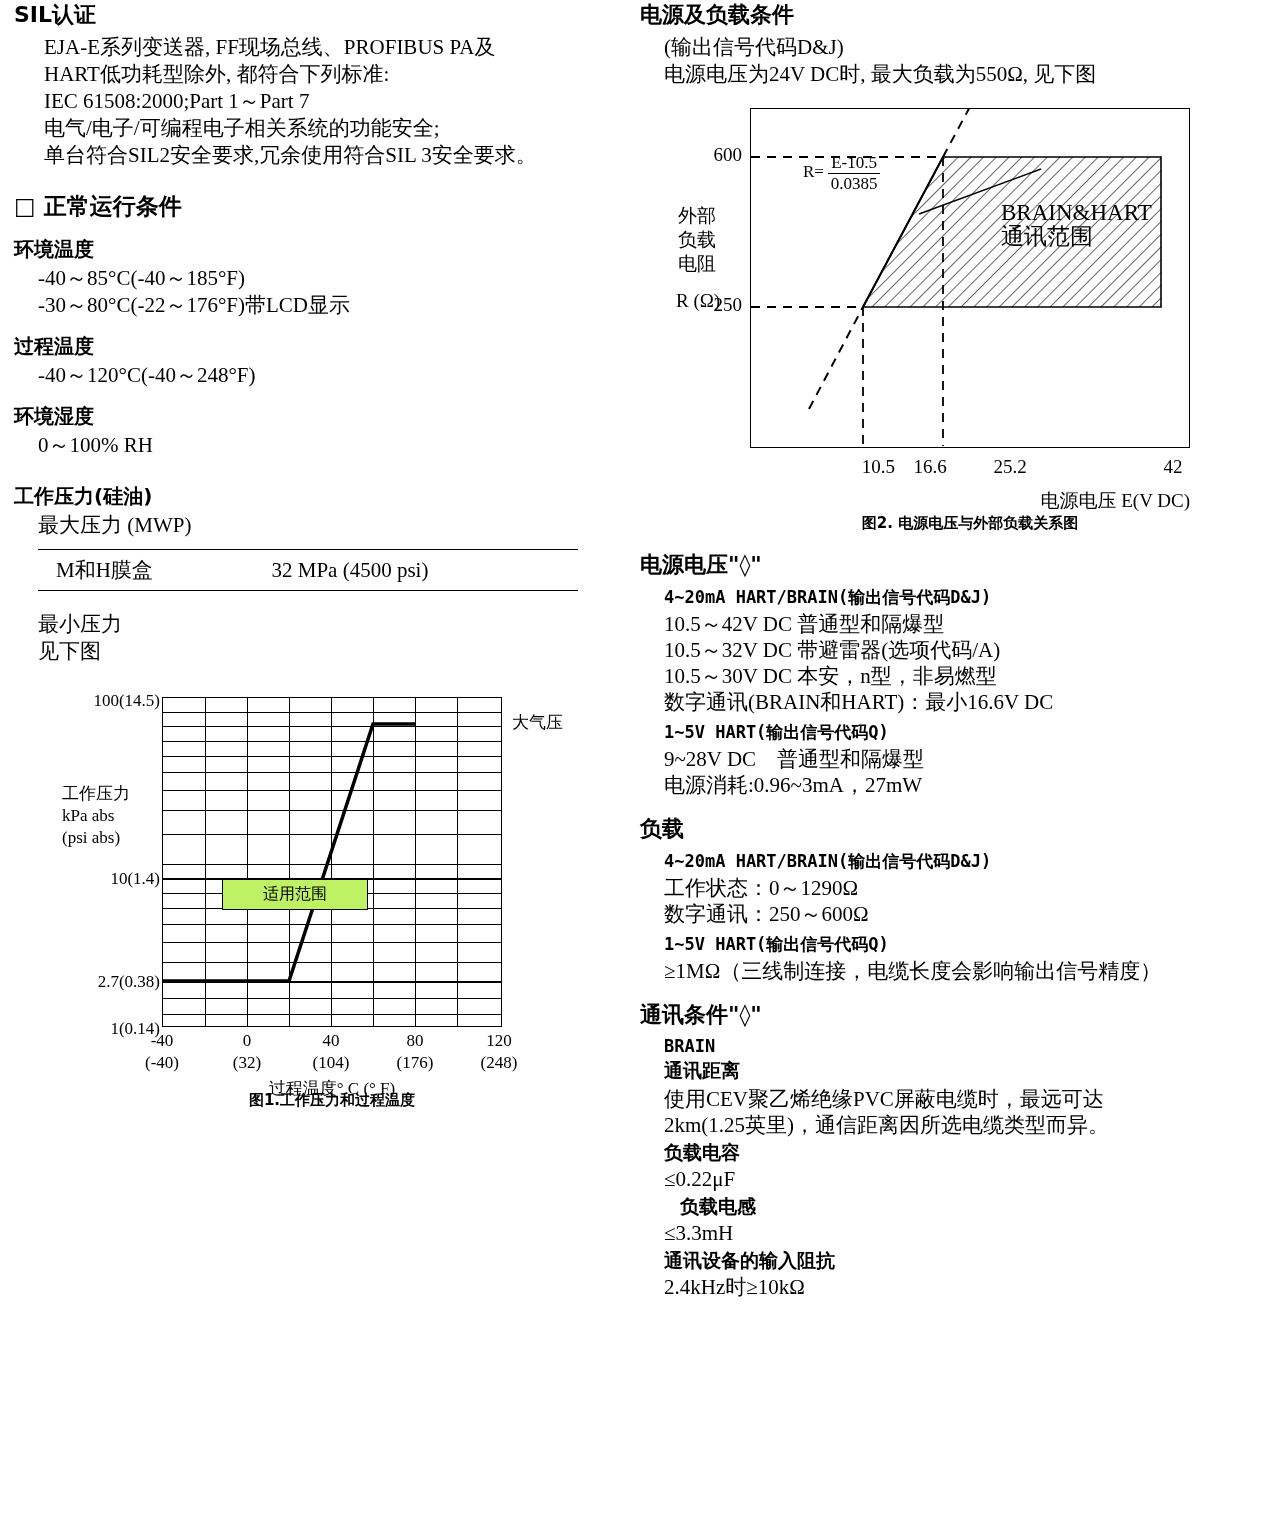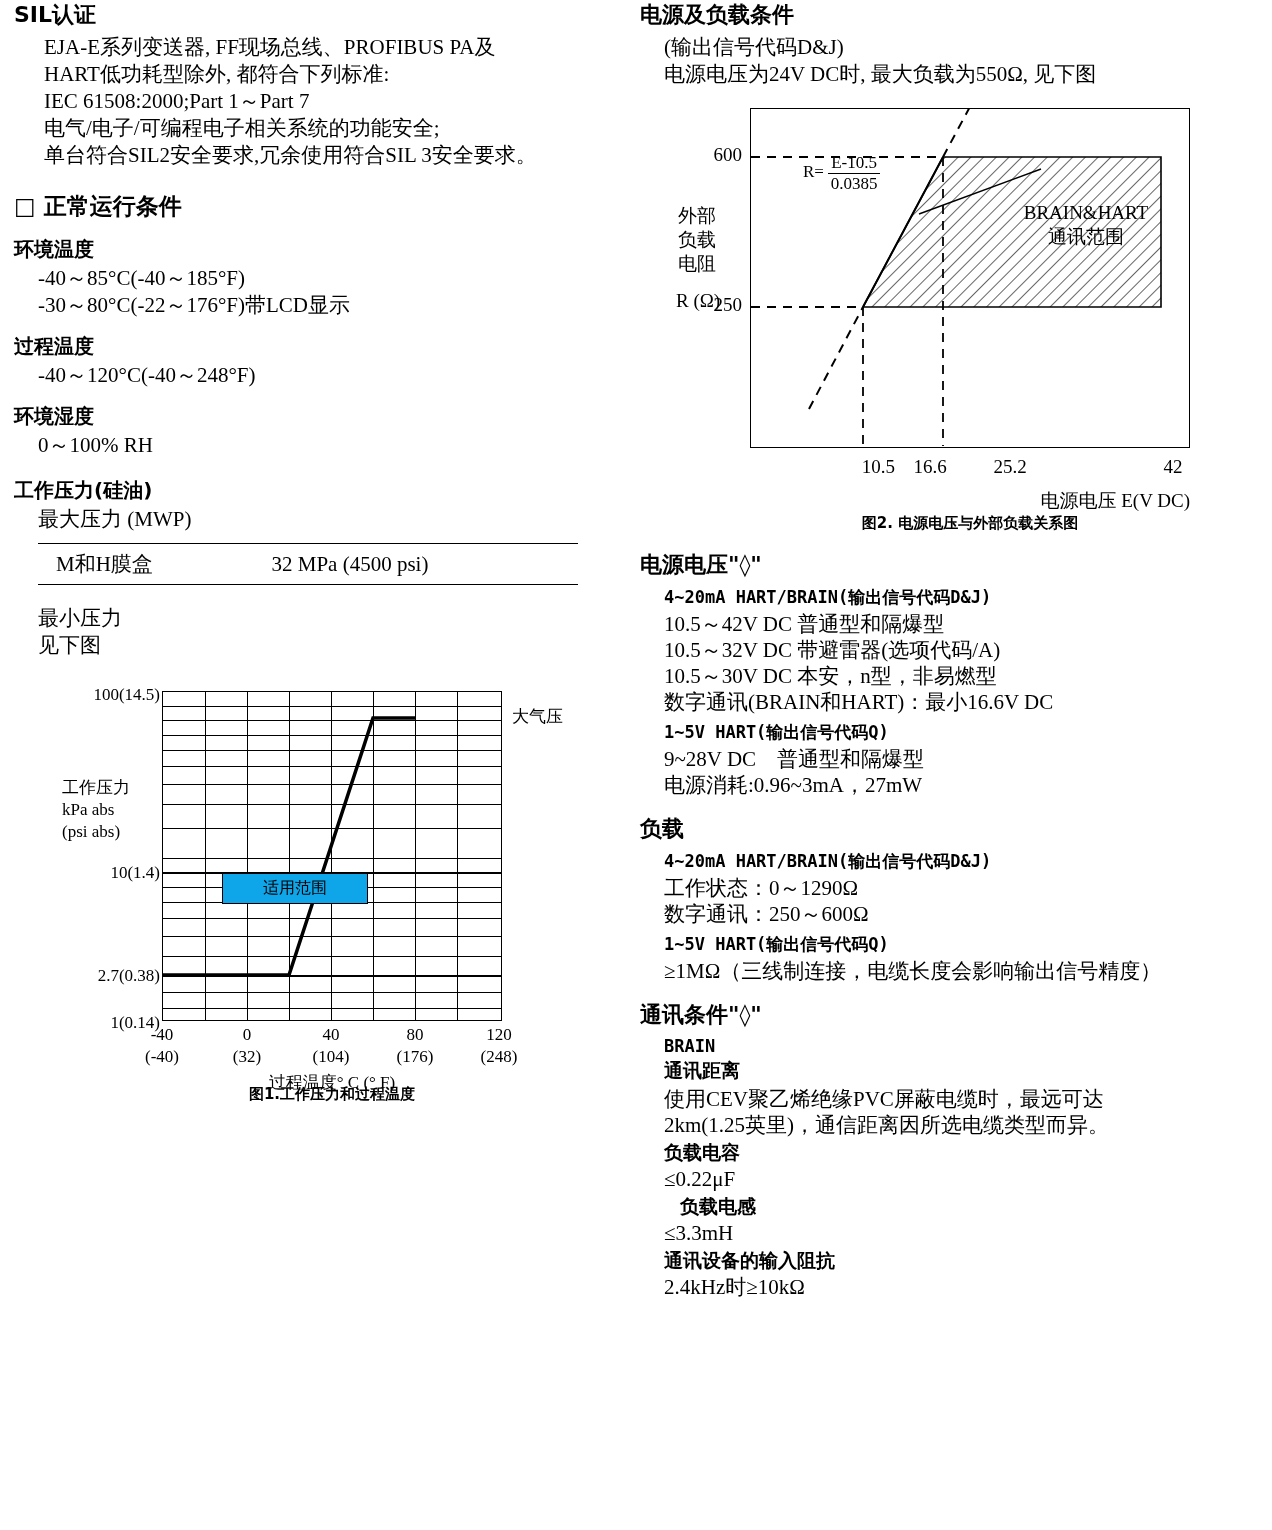--- a/index.html
+++ b/index.html
@@ -33,36 +33,36 @@
   .fig1{position:relative;width:600px;height:400px;margin-top:18px;}
   .fig1 .plot{position:absolute;left:148px;top:14px;width:340px;height:330px;border:1.5px solid #000;box-sizing:border-box;}
   .gl{position:absolute;background:#000;}
   .vline{width:1px;top:0;bottom:0;}
   .hline{height:1px;left:0;right:0;}
   .fig1 .ylab{position:absolute;left:58px;font-size:17px;text-align:right;width:88px;}
   .fig1 .xlab{position:absolute;font-size:17px;text-align:center;width:70px;}
   .fig1 .caption{position:absolute;left:148px;top:370px;width:340px;text-align:center;font-family:"DejaVu Sans",sans-serif;font-size:15px;font-weight:bold;}
   .fig1 .axistitle{position:absolute;left:148px;top:344px;width:340px;text-align:center;font-size:17px;}
   .fig1 .ytitle{position:absolute;left:48px;top:100px;width:98px;text-align:left;font-size:17px;line-height:22px;}
-  .fig1 .rangebox{position:absolute;border:1.2px solid #000;background:#0ea5e9;font-size:16px;text-align:center;padding:4px 0;}
+  .fig1 .rangebox{position:absolute;border:1.2px solid #000;background:#bef264;font-size:16px;text-align:center;padding:4px 0;}
   .fig1 .atm{position:absolute;font-size:17px;}
 
   
   .fig2{position:relative;width:600px;height:450px;margin-top:6px;}
   .fig2 .plot{position:absolute;left:110px;top:14px;width:440px;height:340px;border:1.5px solid #000;box-sizing:border-box;background:#fff;}
   .fig2 .ylab{position:absolute;font-size:19px;text-align:right;width:66px;left:36px;}
   .fig2 .xlab{position:absolute;font-size:19px;text-align:center;width:70px;}
   .fig2 .rlabel{position:absolute;left:36px;top:196px;font-size:19px;}
   .fig2 .ytitle{position:absolute;left:38px;top:110px;width:62px;font-size:19px;line-height:24px;text-align:left;}
   .fig2 .xtitle{position:absolute;left:110px;top:394px;width:440px;text-align:right;font-size:19px;}
   .fig2 .caption{position:absolute;left:60px;top:420px;width:540px;text-align:center;font-family:"DejaVu Sans",sans-serif;font-size:15px;font-weight:bold;}
   .fig2 .formula{position:absolute;font-size:17px;}
   .fig2 .frac{display:inline-block;text-align:center;vertical-align:middle;}
   .fig2 .frac .num{border-bottom:1.2px solid #000;padding:0 3px;}
-  .fig2 .brain{position:absolute;font-size:19px;text-align:center;line-height:24px;}
+  .fig2 .brain{position:absolute;font-size:23px;text-align:left;line-height:24px;}
 
   svg{display:block;}
 </style>
 </head>
 <body>
 
 <div class="page">
 
   <div class="col-left">
 
@@ -86,21 +86,21 @@
     <h3 class="sub">过程温度</h3>
     <div class="indent2">
       <p class="body-line">-40～120°C(-40～248°F)</p>
     </div>
 
     <h3 class="sub">环境湿度</h3>
     <div class="indent2">
       <p class="body-line">0～100% RH</p>
     </div>
 
-    <h3 class="sub" style="margin-top:18px;">工作压力(硅油)</h3>
+    <h3 class="sub" style="margin-top:24px;">工作压力(硅油)</h3>
     <div class="indent2">
       <p class="body-line">最大压力 (MWP)</p>
     </div>
 
     <table class="mwp">
       <tbody>
           <tr class="top bot">
         <td>M和H膜盒</td>
         <td>32 MPa (4500 psi)</td>
       </tr>

